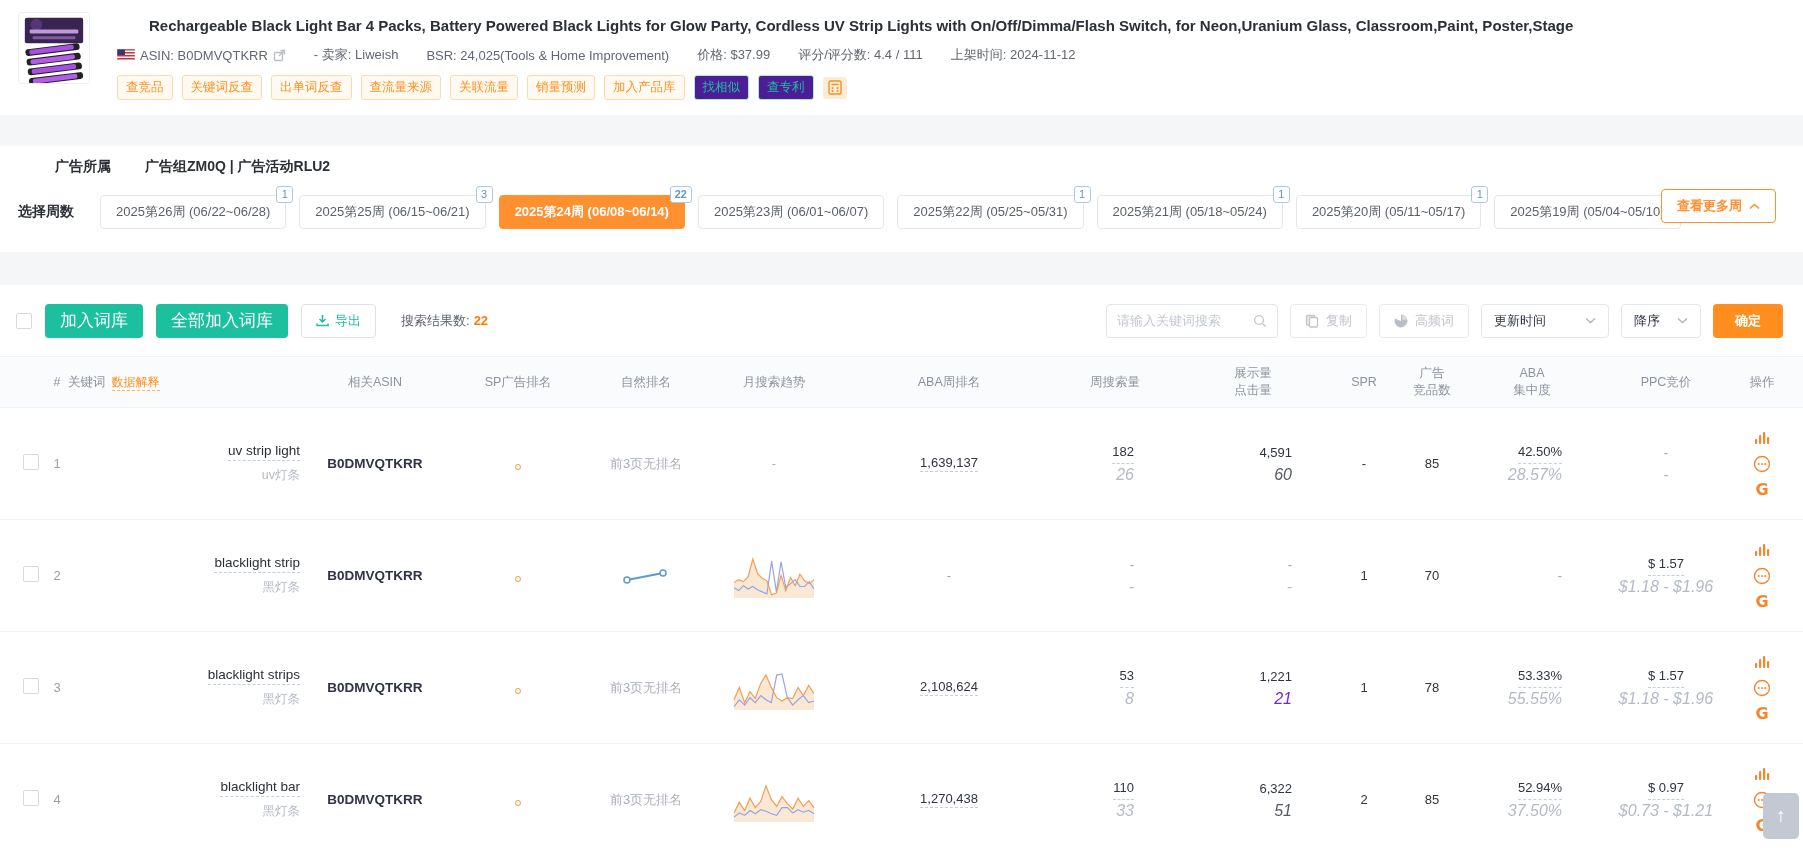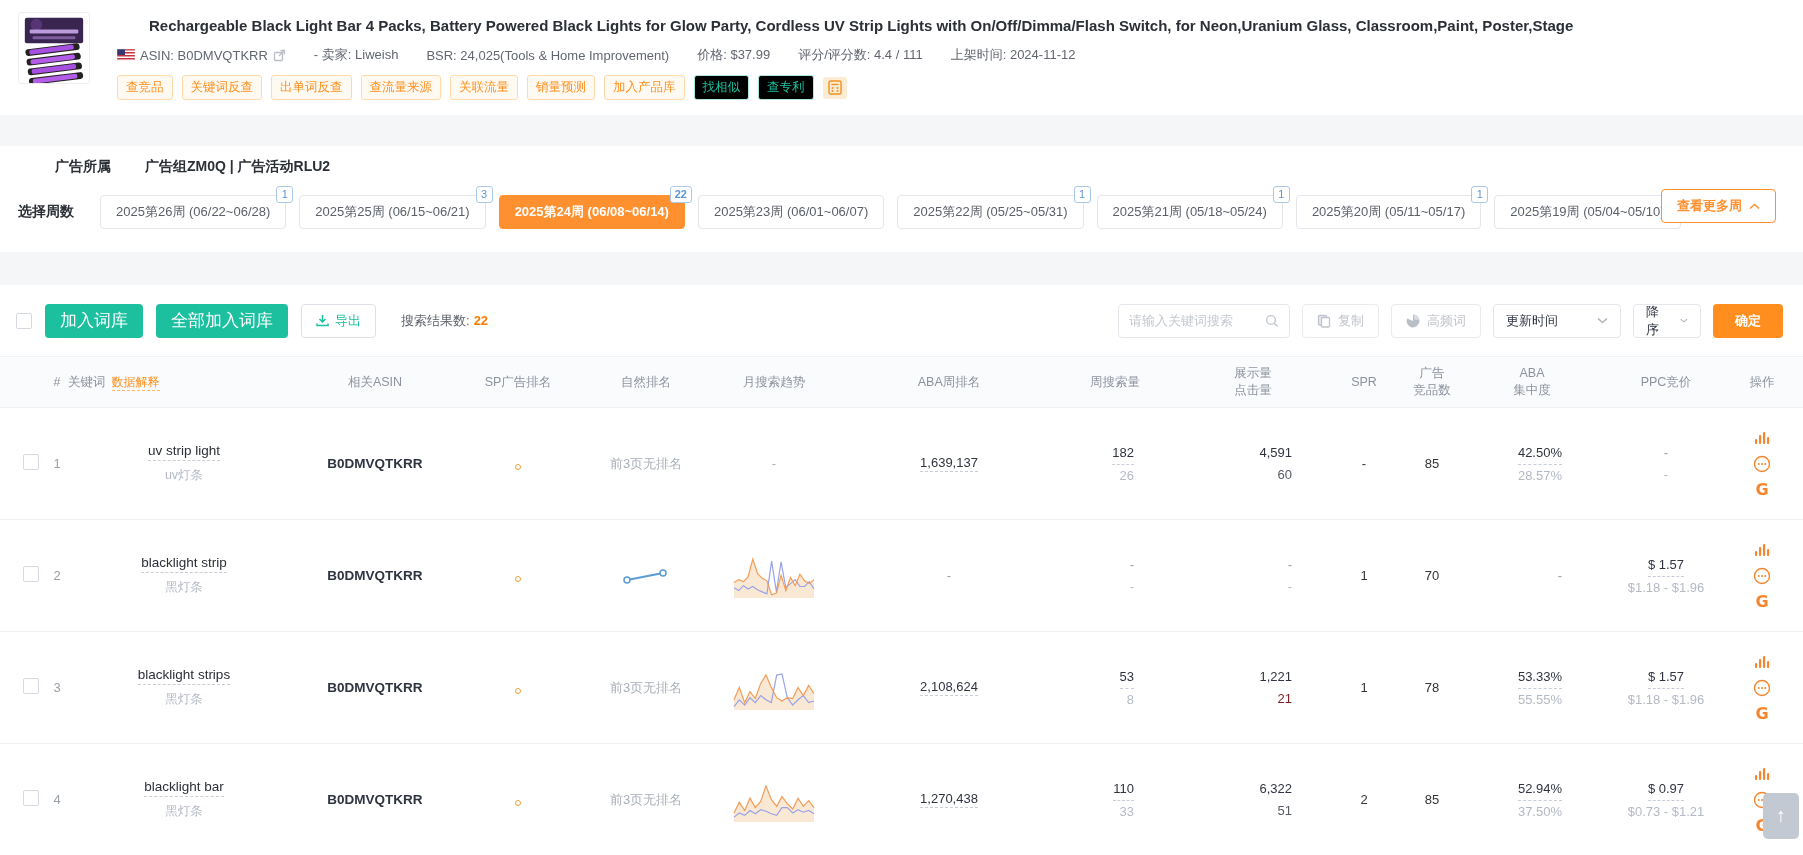--- a/index.html
+++ b/index.html
@@ -12,21 +12,21 @@
   .prod-img { position:absolute; left:18px; top:12px; width:72px; height:72px; border:1px solid #eee; border-radius:3px; background:#fff; }
   .prod-body { margin-left:117px; padding-top:17px; }
   .prod-title { font-size:15px; font-weight:700; color:#2b2f36; white-space:nowrap;margin-left:32px; }
   .prod-info { display:flex; align-items:center; margin-top:12px; font-size:13px; color:#61666f; }
   .prod-info .seg { margin-right:28px; display:flex; align-items:center; gap:5px; white-space:nowrap; }
   .flag { width:18px; height:12px; display:inline-block; }
   .ext-icon { width:13px; height:13px; display:inline-block; cursor:pointer; }
   .prod-tags { display:flex; align-items:center; gap:9px; margin-top:11px; }
   .tag { font-size:12.5px; padding:3px 8px; border-radius:3px; cursor:pointer; white-space:nowrap; }
   .tag-orange { color:#ff8f1f; border:1px solid #ffd9a8; background:#fffaf1; }
-  .tag-teal { color:#1cbf9e; border:1px solid #a9e8da; background:#000000; }
+  .tag-teal { color:#1cbf9e; border:1px solid #a9e8da; background:#4c1d95; }
   .calc-btn { width:24px; height:22px; border-radius:3px; background:#fcecd5; display:flex; align-items:center; justify-content:center; cursor:pointer; }
 
   .band1 { height:31px; background:#f4f6f8; }
   .band2 { height:33px; background:#f4f6f8; }
 
   
   .ad-section { height:106px; padding:12px 20px 0 18px; position:relative; }
   .ad-row { display:flex; align-items:center; font-size:14px;margin-left:37px; }
   .ad-label { color:#2b2f36; font-weight:700; margin-right:34px; }
   .ad-value { color:#2b2f36; font-weight:700; }
@@ -46,46 +46,46 @@
   .btn-export { height:34px; padding:0 14px; background:#fff; border:1px solid #dde1e7; border-radius:4px; color:#1cbf9e; font-size:13px; cursor:pointer; display:flex; align-items:center; gap:6px; }
   .result-count { font-size:13px; color:#5a5f68; margin-left:12px; }
   .result-count b { color:#ff7a00; font-weight:700; margin-left:4px; }
   .tb-right { margin-left:auto; display:flex; align-items:center; gap:12px; }
   .search-box { width:172px; height:34px; border:1px solid #e3e6eb; border-radius:4px; display:flex; align-items:center; padding:0 10px; background:#fff; }
   .search-box input { border:none; outline:none; flex:1; font-size:13px; color:#333; font-family:inherit; min-width:0; }
   .search-box input::placeholder { color:#c3c8cf; }
   .btn-gray { height:34px; padding:0 14px; background:#fff; border:1px solid #e9ebef; border-radius:4px; color:#c0c4cc; font-size:13px; cursor:pointer; display:flex; align-items:center; gap:7px; }
   .select { height:34px; background:#fff; border:1px solid #e3e6eb; border-radius:4px; font-size:13px; color:#2f3440; display:flex; align-items:center; justify-content:space-between; padding:0 12px; cursor:pointer; gap:16px; }
   .sel-update { width:128px; }
-  .sel-order { width:68px; }
+  .sel-order { width:80px; }
   .btn-confirm { height:34px; padding:0 22px; background:#ff8e1f; border:none; border-radius:4px; color:#fff; font-size:13px; font-weight:700; cursor:pointer; }
 
   
   .grid { display:grid; grid-template-columns:30px 22px 232px 150px 136px 120px 136px 214px 118px 158px 64px 72px 128px 140px 52px; padding-left:16px; align-items:center; }
   .thead { height:52px; background:#fafbfc; border-top:1px solid #f0f2f5; border-bottom:1px solid #f0f2f5; }
   .th { text-align:center; font-size:12.5px; color:#8d939e; line-height:1.35; }
   .th-left { text-align:left; }
   .explain { color:#ff8f1f; font-size:12px; border-bottom:1px dashed #ffb765; margin-left:6px; padding-bottom:1px; cursor:pointer; }
   .trow { height:112px; border-bottom:1px solid #f0f2f5; }
   .cell { text-align:center; font-size:13px; color:#333; }
   .cell .line { line-height:21px; }
   .c-num { color:#9aa0a8; }
-  .c-kw { text-align:center; }
+  .c-kw { text-align:right; }
   .kw-main { display:inline-block; font-size:13.5px; color:#2b2f36; border-bottom:1px dashed #c9ced6; padding-bottom:2px; cursor:pointer; }
   .kw-sub { font-size:12.5px; color:#b4bac4; margin-top:6px; }
   .c-asin { font-weight:600; color:#2f3440; font-size:13.5px; }
   .sp-dot { display:inline-block; width:6px; height:6px; border:1.5px solid #f0a13a; border-radius:50%; margin-top:10px; }
   .nat-text { color:#aab0ba; }
   .trend-dash { color:#aab0ba; }
   .c-weekly, .c-impr { text-align:right; padding-right:40px; }
   .c-conc { text-align:right; padding-right:34px; }
   .v-main { display:inline-block; color:#2f3440; padding-bottom:1px; }
   .v-main.u-dash { border-bottom:1px dashed #c9ced6; }
   .v-main.is-dash { color:#9aa0a8; }
-  .v-sub { display:inline-block; color:#b4bac4; font-size:13px; }
+  .v-sub { display:inline-block; color:#b4bac4; font-size:16px;font-style:italic; }
   .c-action { display:flex; flex-direction:column; align-items:center; gap:8px; }
   .op-icon { width:18px; height:18px; display:flex; align-items:center; justify-content:center; cursor:pointer; }
   .g-letter { color:#f5862e; font-weight:700; font-size:16px; cursor:pointer; font-family:"DejaVu Sans",sans-serif; }
   .spark { width:84px; height:50px; display:inline-block; vertical-align:middle; }
   .nat-chart { display:inline-block; vertical-align:middle; }
 
   .back-top { position:absolute; right:4px; top:793px; width:36px; height:46px; background:#c3c9d2; border-radius:5px; display:flex; align-items:center; justify-content:center; color:#fff; font-size:19px; cursor:pointer; }
 </style>
 </head>
 <body>
@@ -447,21 +447,21 @@
             <polyline points="2.0,36.8 7.3,24.4 12.7,39.6 18.0,28.6 23.3,35.5 28.7,20.4 34.0,12.1 39.3,24.4 44.7,34.7 50.0,38.0 55.3,34.7 60.7,35.5 66.0,24.4 71.3,32.6 76.7,22.4 82.0,30.6" fill="none" stroke="#f39c56" stroke-width="1.2"></polyline>
           </svg>
     </div>
     <div class="cell c-aba"><span class="v-main val u-dash">2,108,624</span></div>
     <div class="cell c-weekly">
       <div class="line"><span class="v-main u-dash">53</span></div>
       <div class="line"><span class="v-sub">8</span></div>
     </div>
     <div class="cell c-impr">
       <div class="line"><span class="v-main no-u">1,221</span></div>
-      <div class="line"><span class="v-sub dark-sub" style="color: #7f1d1d;">21</span></div>
+      <div class="line"><span class="v-sub dark-sub" style="color: #6d28d9;">21</span></div>
     </div>
     <div class="cell">1</div>
     <div class="cell">78</div>
     <div class="cell c-conc">
       <div class="line"><span class="v-main u-dash">53.33%</span></div>
       <div class="line"><span class="v-sub">55.55%</span></div>
     </div>
     <div class="cell">
       <div class="line"><span class="v-main ppc-main u-dash">$ 1.57</span></div>
       <div class="line"><span class="v-sub">$1.18 - $1.96</span></div>

